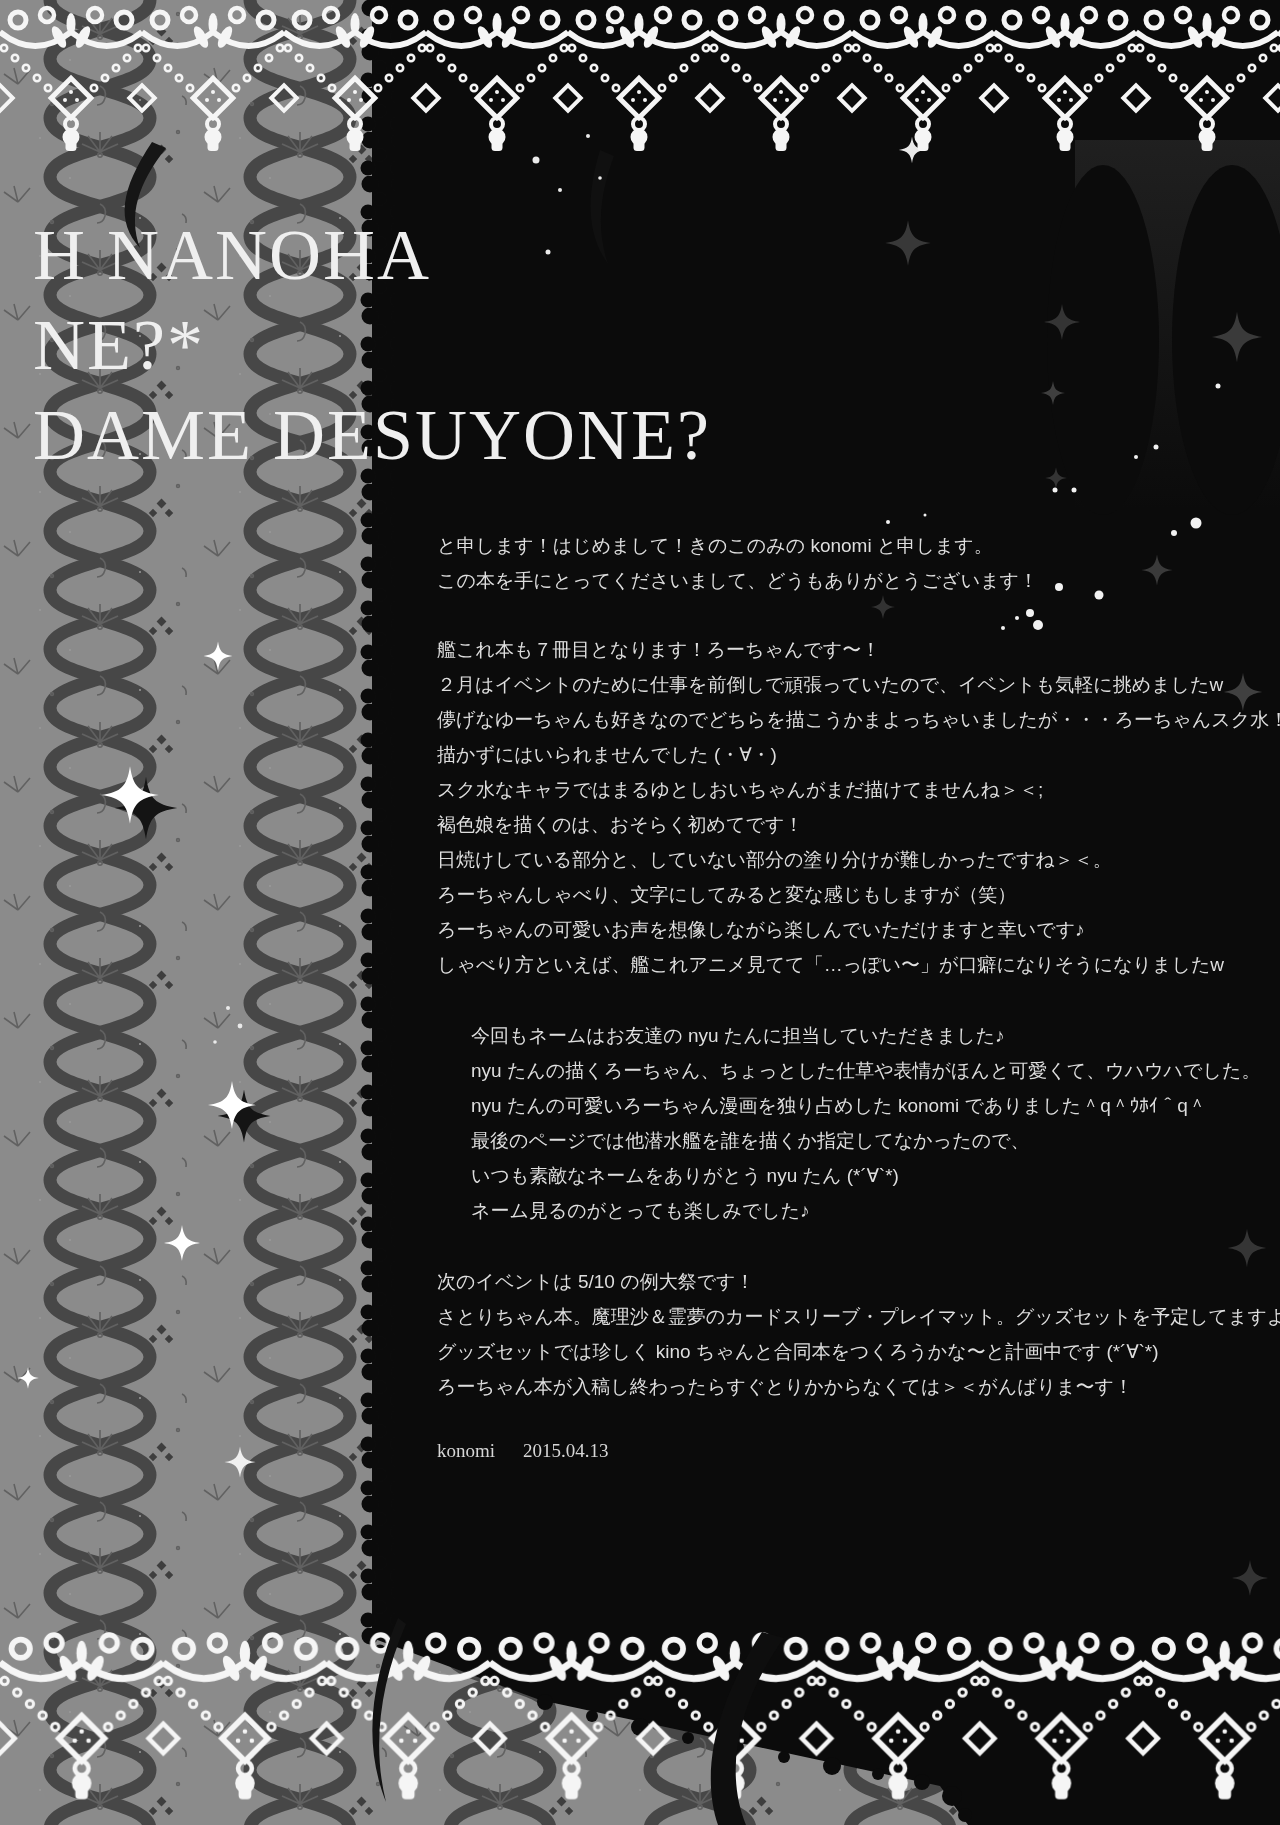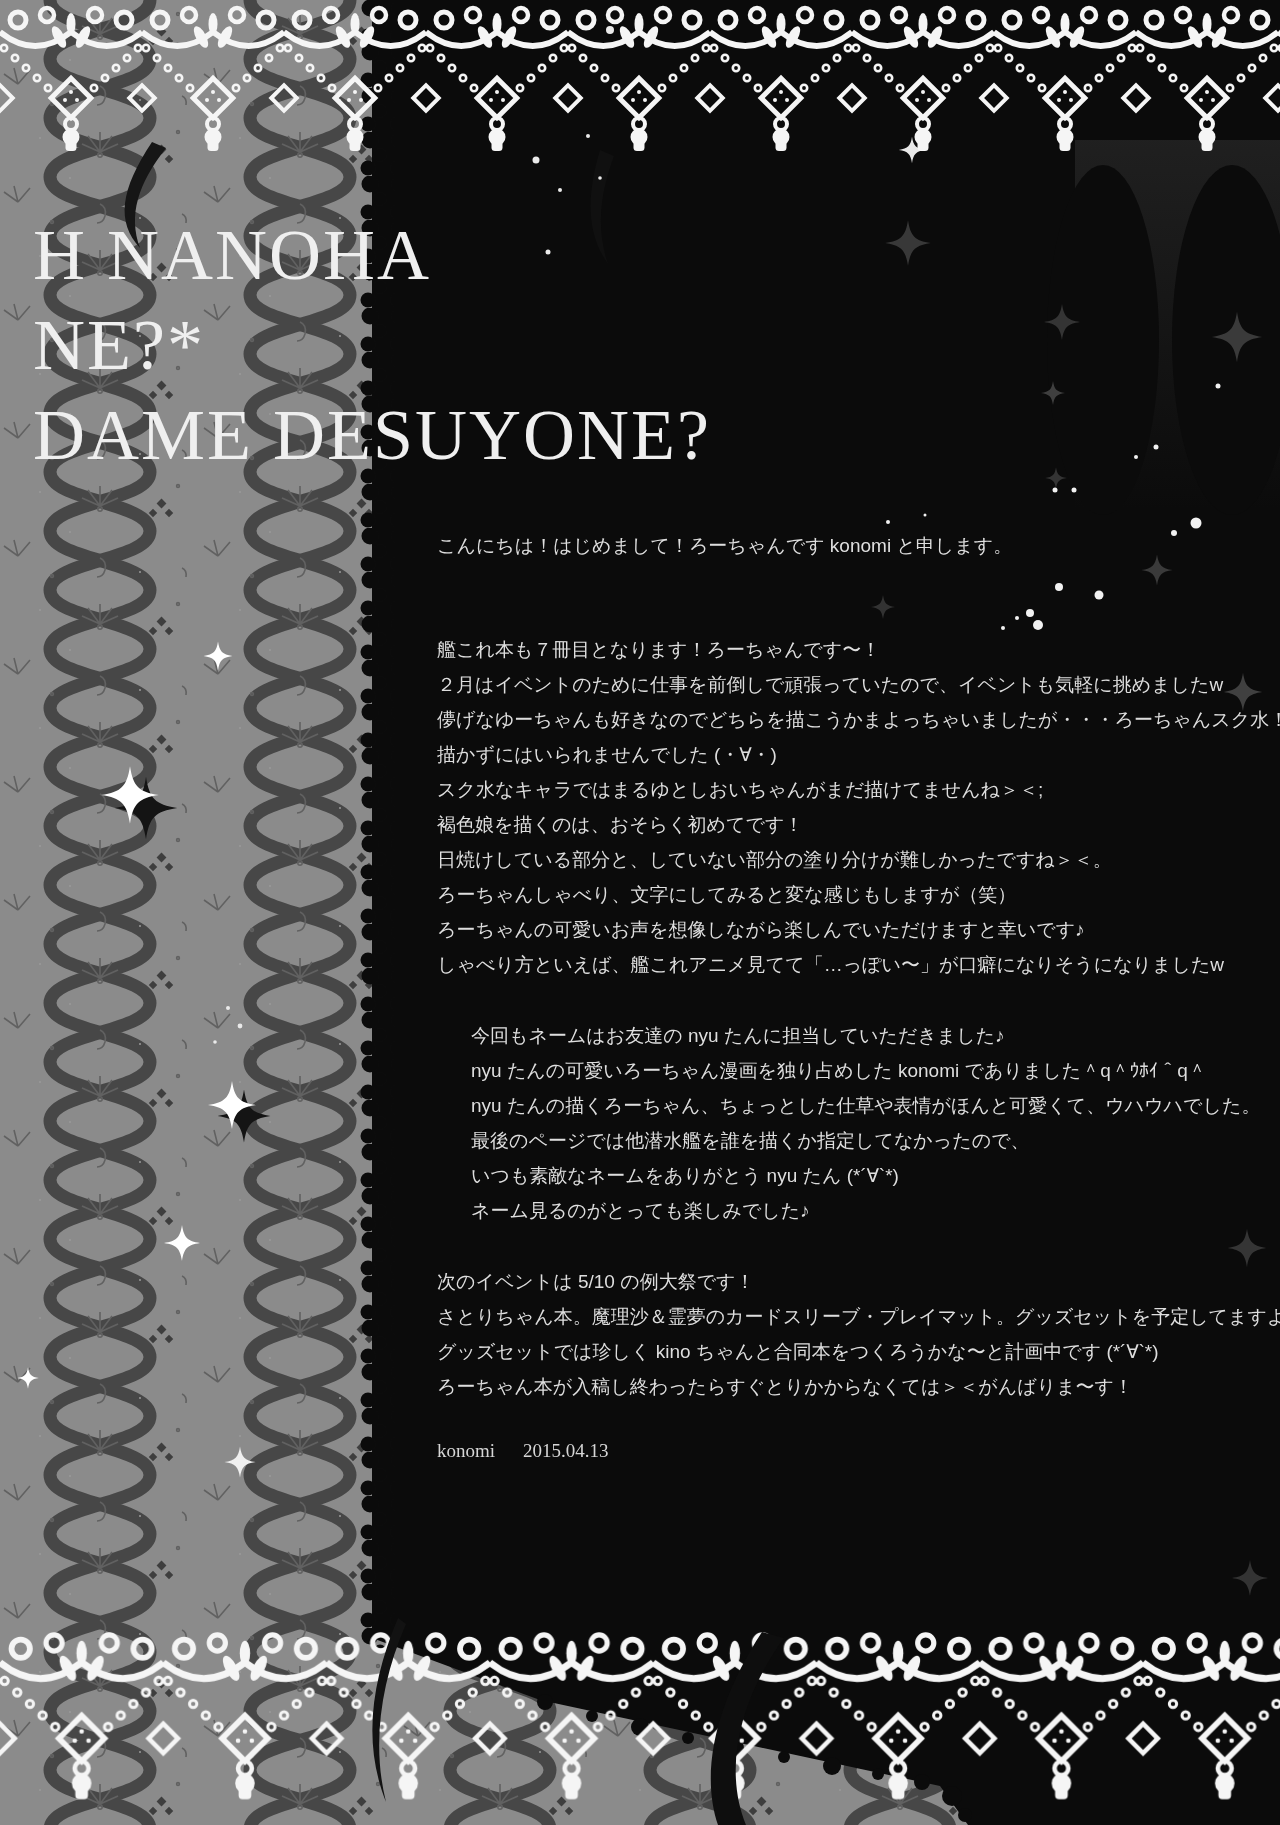--- a/index.html
+++ b/index.html
@@ -199,40 +199,41 @@
     </g>
   </svg>
 
   <div class="title">
     <div>H NANOHA</div>
     <div>NE?*</div>
     <div>DAME DESUYONE?</div>
   </div>
 
   <div class="para p1">
-    <div>こんにちは！はじめまして！ろーちゃんです konomi と申します。</div>
+    <div>と申します！はじめまして！きのこのみの konomi と申します。</div>
+    <div>この本を手にとってくださいまして、どうもありがとうございます！</div>
   </div>
 
   <div class="para p2">
     <div>艦これ本も７冊目となります！ろーちゃんです〜！</div>
     <div>２月はイベントのために仕事を前倒しで頑張っていたので、イベントも気軽に挑めましたw</div>
     <div>儚げなゆーちゃんも好きなのでどちらを描こうかまよっちゃいましたが・・・ろーちゃんスク水！！！！</div>
     <div>描かずにはいられませんでした (・∀・)</div>
     <div>スク水なキャラではまるゆとしおいちゃんがまだ描けてませんね＞＜;</div>
     <div>褐色娘を描くのは、おそらく初めてです！</div>
     <div>日焼けしている部分と、していない部分の塗り分けが難しかったですね＞＜。</div>
     <div>ろーちゃんしゃべり、文字にしてみると変な感じもしますが（笑）</div>
     <div>ろーちゃんの可愛いお声を想像しながら楽しんでいただけますと幸いです♪</div>
     <div>しゃべり方といえば、艦これアニメ見てて「…っぽい〜」が口癖になりそうになりましたw</div>
   </div>
 
   <div class="para p3">
     <div>今回もネームはお友達の nyu たんに担当していただきました♪</div>
+    <div>nyu たんの描くろーちゃん、ちょっとした仕草や表情がほんと可愛くて、ウハウハでした。</div>
     <div>nyu たんの可愛いろーちゃん漫画を独り占めした konomi でありました＾q＾ｳﾎｲ＾q＾</div>
-    <div>nyu たんの描くろーちゃん、ちょっとした仕草や表情がほんと可愛くて、ウハウハでした。</div>
     <div>最後のページでは他潜水艦を誰を描くか指定してなかったので、</div>
     <div>いつも素敵なネームをありがとう nyu たん (*´∀`*)</div>
     <div>ネーム見るのがとっても楽しみでした♪</div>
   </div>
 
   <div class="para p4">
     <div>次のイベントは 5/10 の例大祭です！</div>
     <div>さとりちゃん本。魔理沙＆霊夢のカードスリーブ・プレイマット。グッズセットを予定してますよ♪</div>
     <div>グッズセットでは珍しく kino ちゃんと合同本をつくろうかな〜と計画中です (*´∀`*)</div>
     <div>ろーちゃん本が入稿し終わったらすぐとりかからなくては＞＜がんばりま〜す！</div>

